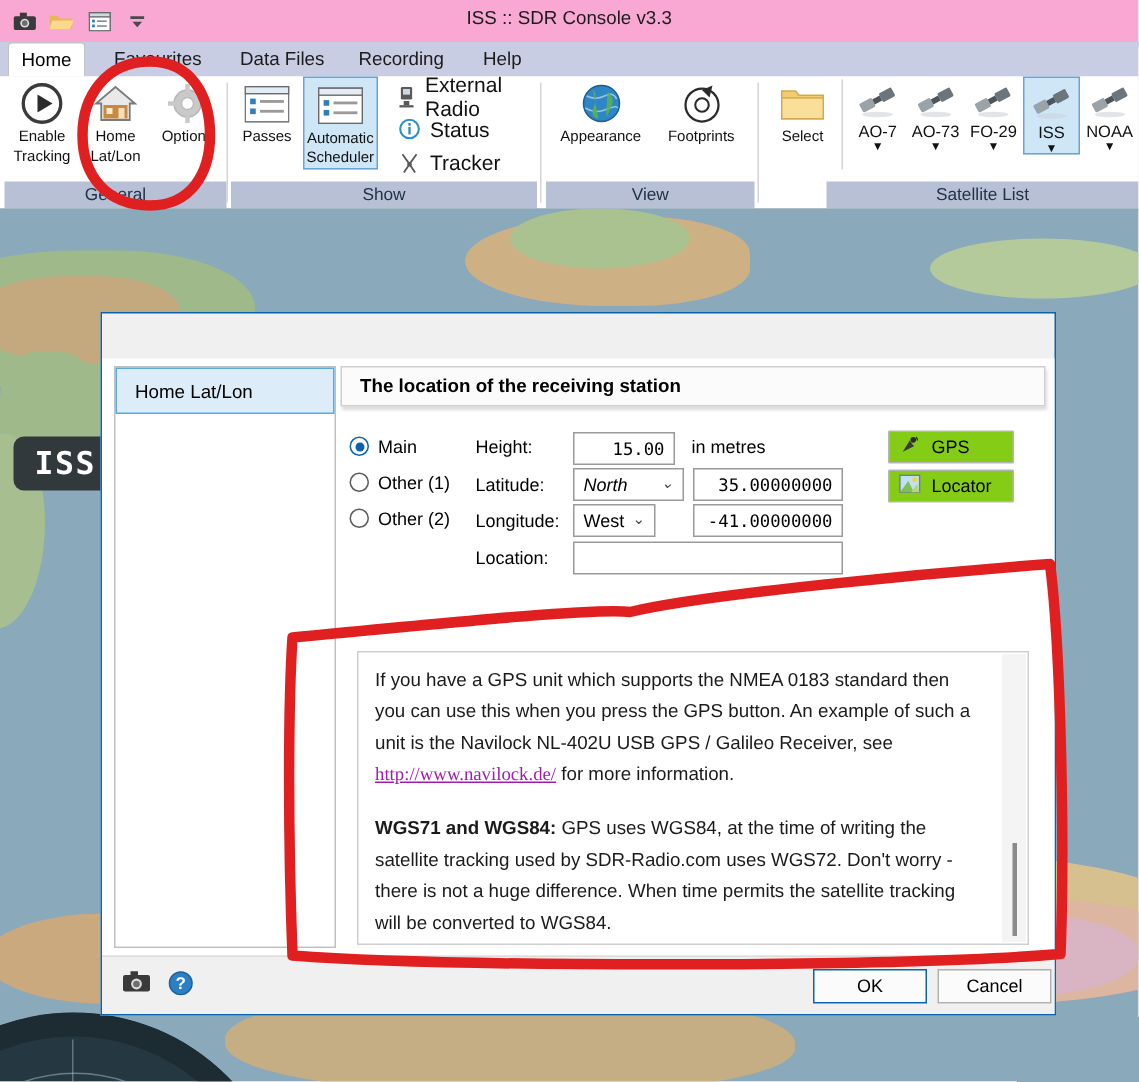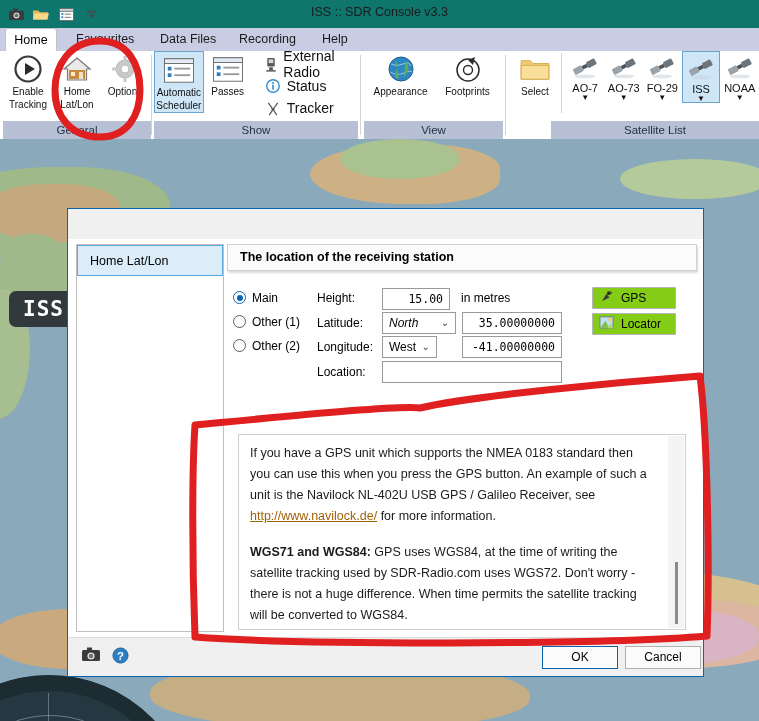--- a/index.html
+++ b/index.html
@@ -6,21 +6,21 @@
   body{
     width:759px;height:721px;overflow:hidden;position:relative;
     font-family:"Liberation Sans", sans-serif;
     font-size:12px;color:#000;background:#ffffff;
     -webkit-font-smoothing:antialiased;
   }
 
   
   #titlebar{
     position:absolute;left:0;top:0;width:759px;height:28px;
-    background:#0f766e;border-bottom:3px solid #3b82f6;
+    background:#f9a8d4;border-bottom:3px solid #3b82f6;
   }
   #qat{position:absolute;left:6px;top:4px;display:flex;align-items:center;gap:5px;}
   .qat-btn{width:20px;height:20px;display:flex;align-items:center;justify-content:center;}
   #app-title{
     position:absolute;left:0;top:5px;width:759px;text-align:center;
     font-size:12.5px;color:#1b1b1b;
   }
 
   
   #ribbon-tabs{
@@ -167,21 +167,21 @@
     font-size:12px;border-radius:1px;
   }
 
   
   #infobox{
     position:absolute;left:11px;top:190px;width:448px;height:196px;
     background:#fff;border:1px solid #cfcfcf;box-sizing:border-box;overflow:hidden;
   }
   #infoinner{position:absolute;left:11px;top:8px;width:405px;font-size:12.5px;line-height:21px;color:#1b1b1b;}
   #infoinner p{margin:0 0 15px 0;}
-  #infoinner a{color:#a16207;text-decoration:underline;}
+  #infoinner a{color:#a21caf;text-decoration:underline;font-family:Liberation Serif, serif;}
   #infoinner b{font-weight:bold;}
   #sbar{position:absolute;right:1px;top:1px;width:16px;bottom:1px;background:#f4f4f4;}
   #sthumb{position:absolute;left:7px;top:126px;width:3px;height:62px;background:#8b8b8b;}
 
   
   #dlg-foot{
     position:absolute;left:0;bottom:0;width:100%;height:38px;
     background:#f0f0f0;border-top:1px solid #dcdcdc;
   }
   #cam-ic{position:absolute;left:14px;top:9px;}
@@ -285,46 +285,46 @@
         </span>
         <span class="lb">Options</span>
       </div>
     </div>
     <div class="glabel">General</div>
   </div>
   <div class="gsep" style="left:151px;"></div>
 
   <div class="rgroup" style="left:154px;width:204px;">
     <div class="gbody">
-      <div class="bigbtn sel" style="width:58px;">
+      <div class="bigbtn" style="width:48px;">
         <span class="ic">
           <svg width="30" height="25" viewBox="0 0 32 26">
               <rect x="0.5" y="0.5" width="31" height="25" fill="#fff" stroke="#6a6a6a"></rect>
               <rect x="0.5" y="0.5" width="31" height="5" fill="#e3ecf5" stroke="#6a6a6a"></rect>
               <rect x="4" y="9" width="4" height="4" fill="#2f7fbf"></rect>
               <rect x="11" y="10" width="17" height="2" fill="#9a9a9a"></rect>
               <rect x="4" y="16" width="4" height="4" fill="#2f7fbf"></rect>
               <rect x="11" y="17" width="17" height="2" fill="#9a9a9a"></rect>
             </svg>
         </span>
-        <span class="lb">Automatic
-Scheduler</span>
-      </div>
-      <div class="bigbtn" style="width:48px;">
+        <span class="lb">Passes</span>
+      </div>
+      <div class="bigbtn sel" style="width:58px;">
         <span class="ic">
           <svg width="30" height="25" viewBox="0 0 32 26">
               <rect x="0.5" y="0.5" width="31" height="25" fill="#fff" stroke="#6a6a6a"></rect>
               <rect x="0.5" y="0.5" width="31" height="5" fill="#e3ecf5" stroke="#6a6a6a"></rect>
               <rect x="4" y="9" width="4" height="4" fill="#2f7fbf"></rect>
               <rect x="11" y="10" width="17" height="2" fill="#9a9a9a"></rect>
               <rect x="4" y="16" width="4" height="4" fill="#2f7fbf"></rect>
               <rect x="11" y="17" width="17" height="2" fill="#9a9a9a"></rect>
             </svg>
         </span>
-        <span class="lb">Passes</span>
+        <span class="lb">Automatic
+Scheduler</span>
       </div>
       <div style="margin-left:8px;margin-top:2px;">
         <div class="smallrow">
           <span class="ic">
             <svg width="14" height="15" viewBox="0 0 14 16">
                 <rect x="3" y="1" width="8" height="9" rx="1" fill="#59595b"></rect>
                 <rect x="4.5" y="2.5" width="5" height="4" fill="#cfd8de"></rect>
                 <rect x="5" y="11" width="4" height="3" fill="#59595b"></rect>
                 <rect x="2" y="14" width="10" height="1.6" fill="#59595b"></rect>
               </svg>

